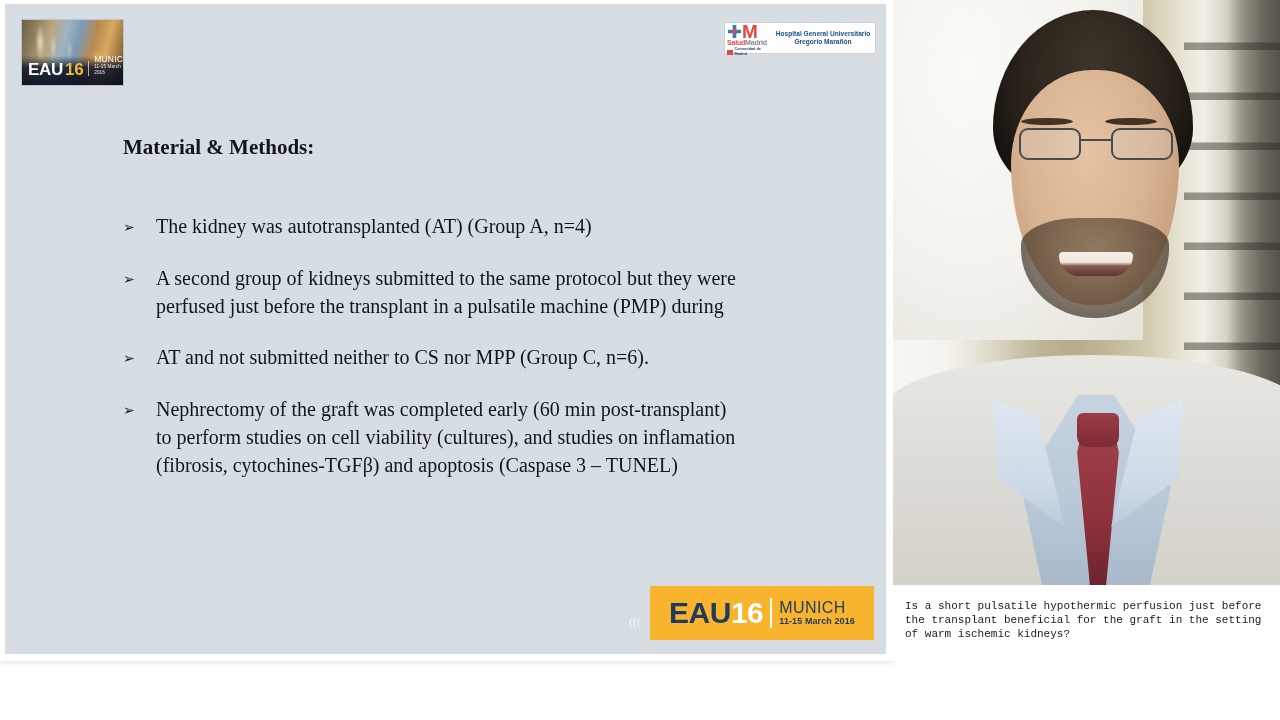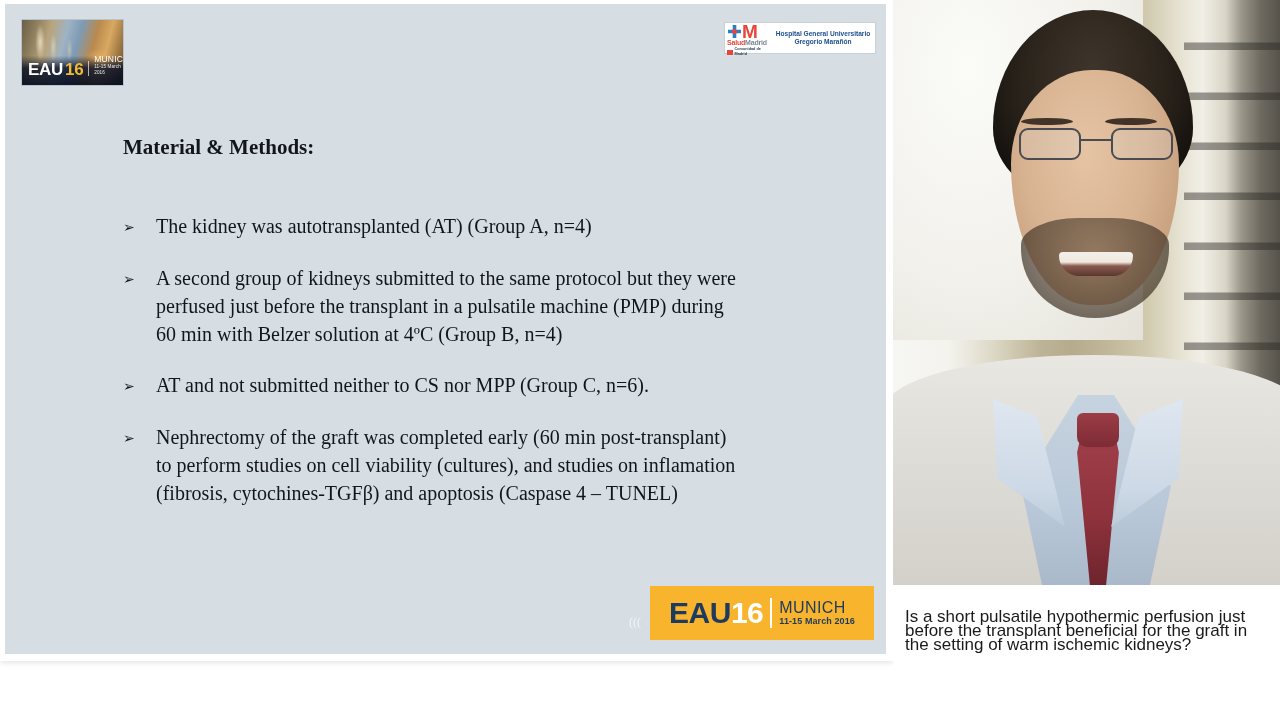--- a/index.html
+++ b/index.html
@@ -387,25 +387,25 @@
   }
   .speaker-name {
     font-family: "Liberation Sans", sans-serif;
     font-weight: bold;
     font-size: 19px;
     line-height: 23px;
     color: #101010;
     letter-spacing: -0.1px;
   }
   .speaker-desc {
-    font-family: Liberation Sans, sans-serif;
-    font-size: 17px;
+    font-family: Liberation Mono, monospace;
+    font-size: 11px;
     line-height: 13.8px;
     color: #1a1a1a;
-    margin-top: 17px;
+    margin-top: 7px;
     max-width: 360px;
   }
 </style>
 </head>
 <body>
 
 <div id="app">
 
   <div class="slide-frame">
     <div class="slide">
@@ -448,37 +448,36 @@
           <span class="bullet-text">
             <span class="ln">The kidney was autotransplanted (AT) (Group A, n=4)</span>
           </span>
         </div>
 
         <div class="bullet">
           <span class="bullet-marker">➢</span>
           <span class="bullet-text">
             <span class="ln">A second group of kidneys submitted to the same protocol but they were</span>
             <span class="ln">perfused just before the transplant in a pulsatile machine (PMP) during</span>
-            <span class="ln">60 min with Belzer solution at 4ºC (Group B, n=4)</span>
           </span>
         </div>
 
         <div class="bullet">
           <span class="bullet-marker">➢</span>
           <span class="bullet-text">
             <span class="ln">AT and not submitted neither to CS nor MPP (Group C, n=6).</span>
           </span>
         </div>
 
         <div class="bullet">
           <span class="bullet-marker">➢</span>
           <span class="bullet-text">
             <span class="ln">Nephrectomy of the graft was completed early (60 min post-transplant)</span>
             <span class="ln">to perform studies on cell viability (cultures), and studies on inflamation</span>
-            <span class="ln">(fibrosis, cytochines-TGFβ) and apoptosis (Caspase 4 – TUNEL)</span>
+            <span class="ln">(fibrosis, cytochines-TGFβ) and apoptosis (Caspase 3 – TUNEL)</span>
           </span>
         </div>
 
       </div>
 
       <div class="slide-watermark">(((</div>
 
       <div class="eau-banner">
         <span class="b-eau">EAU</span>
         <span class="b-16">16</span>

